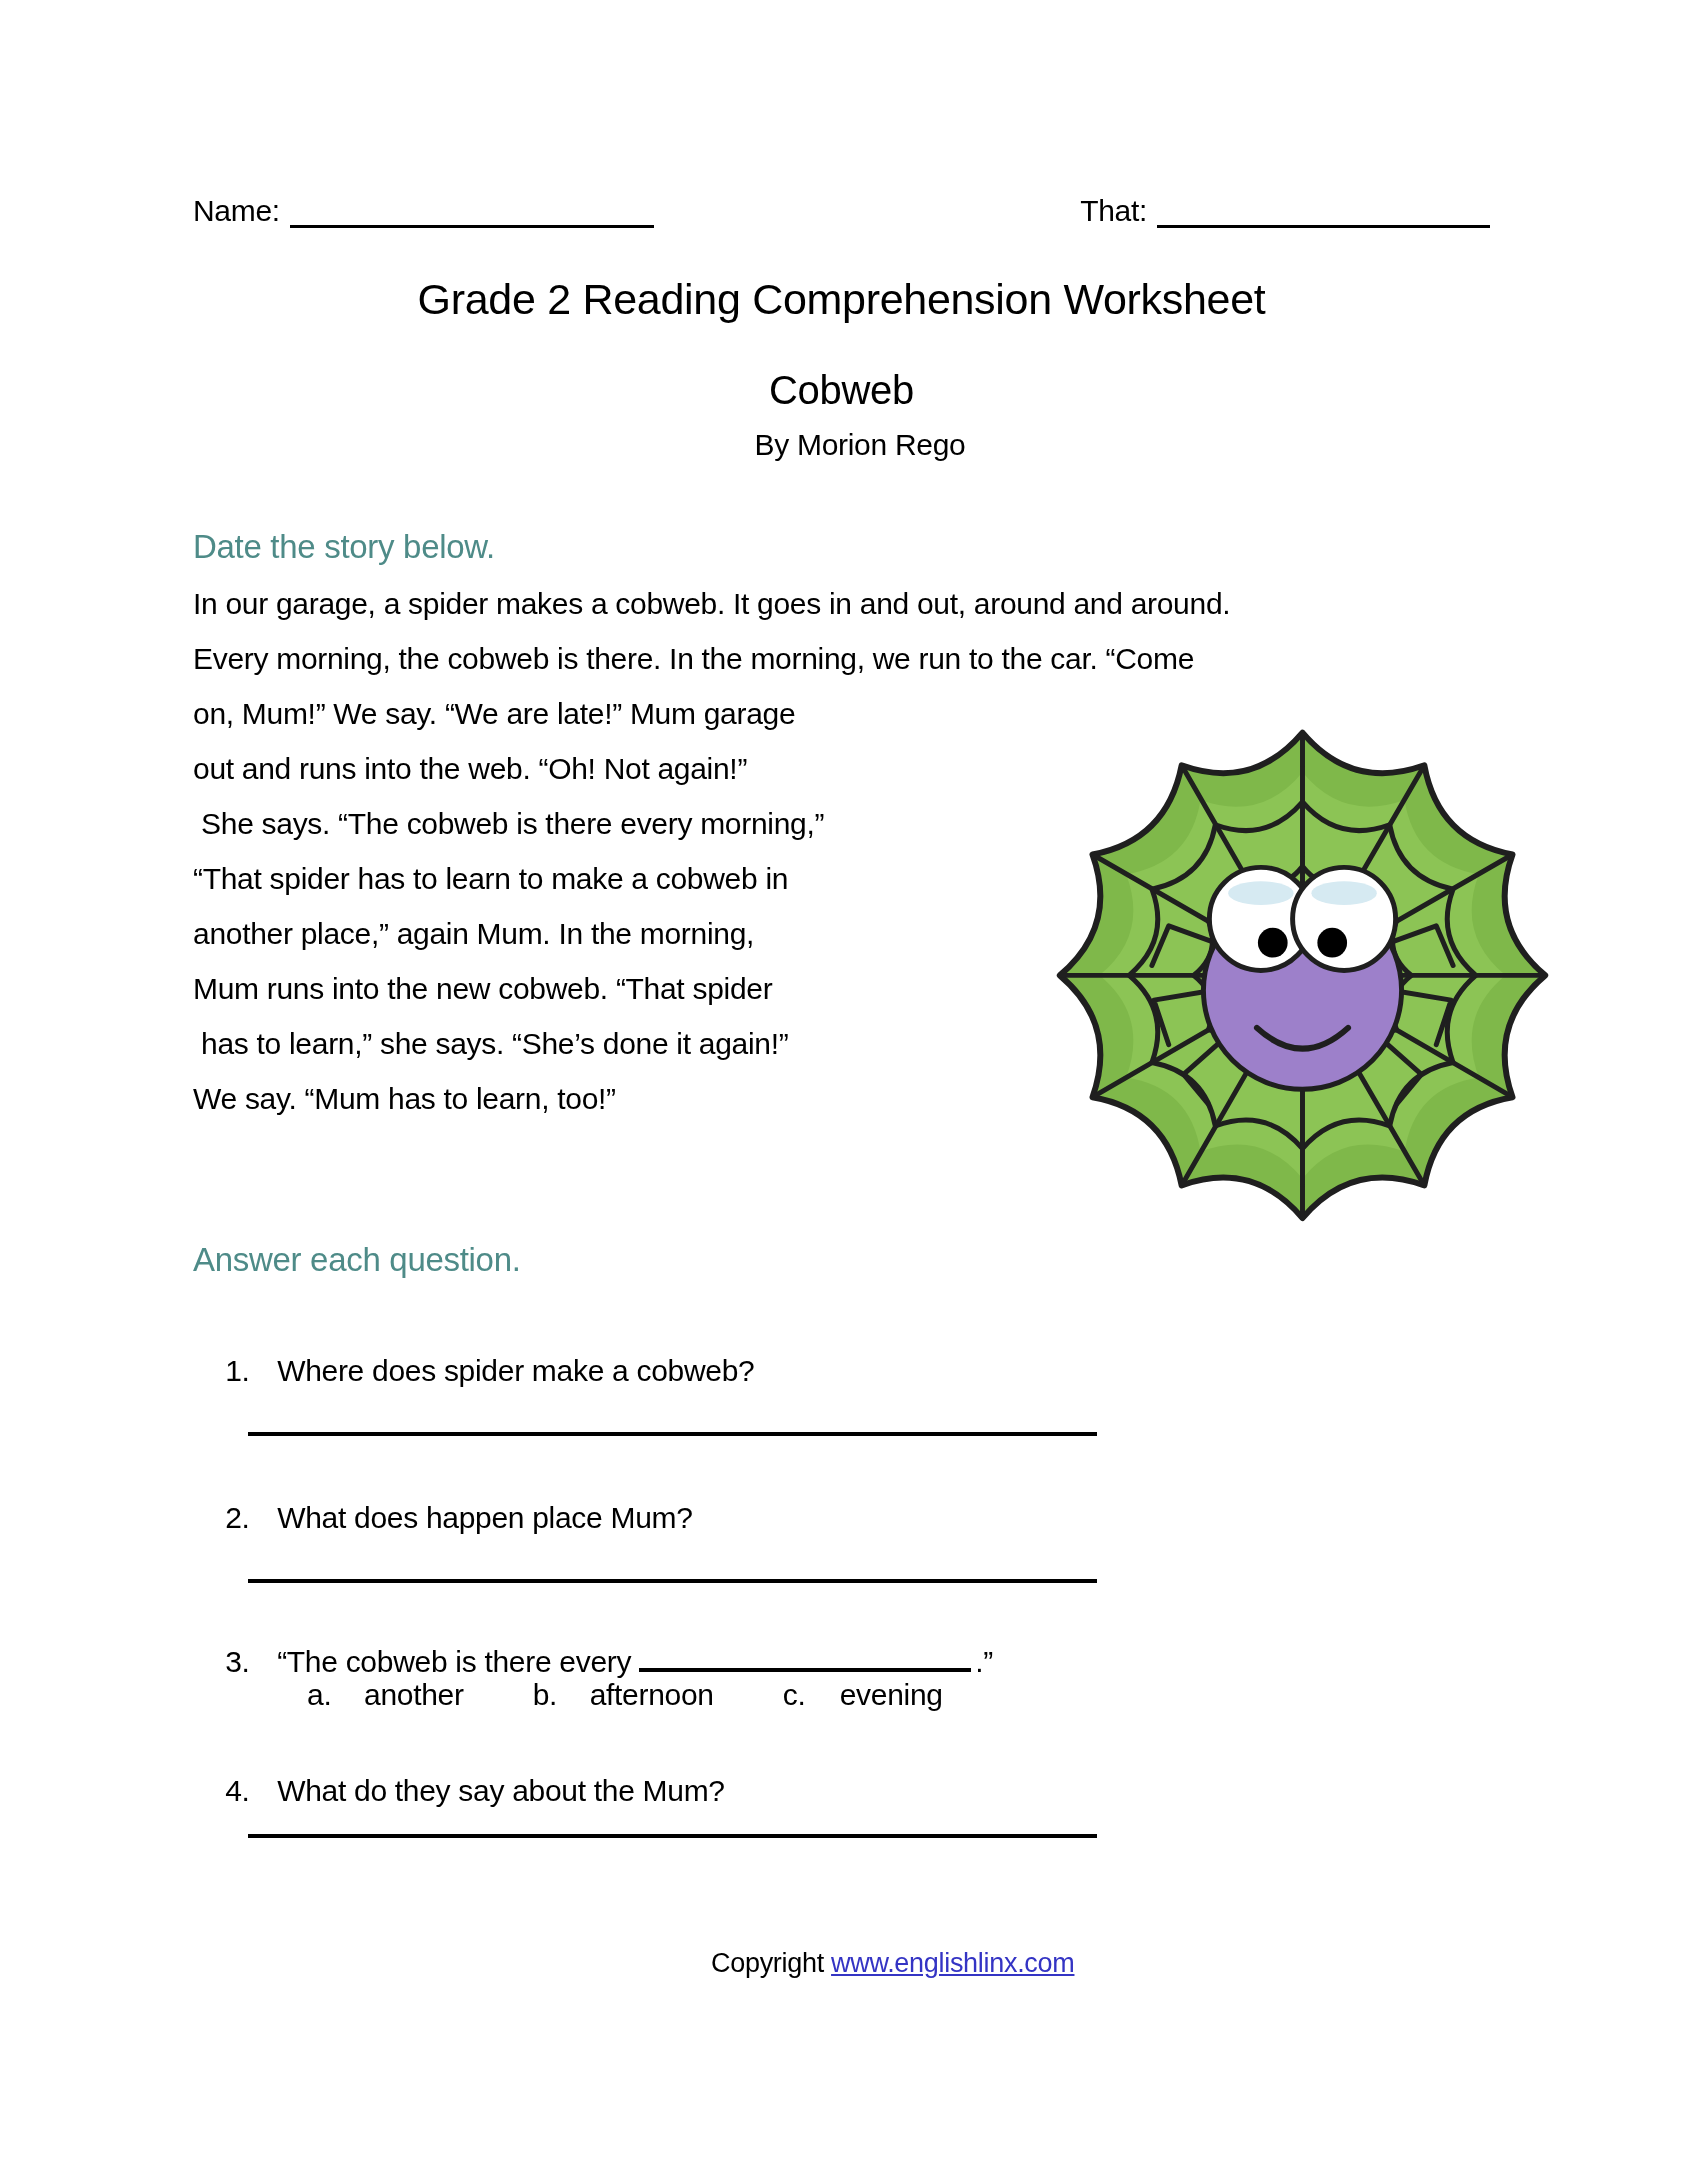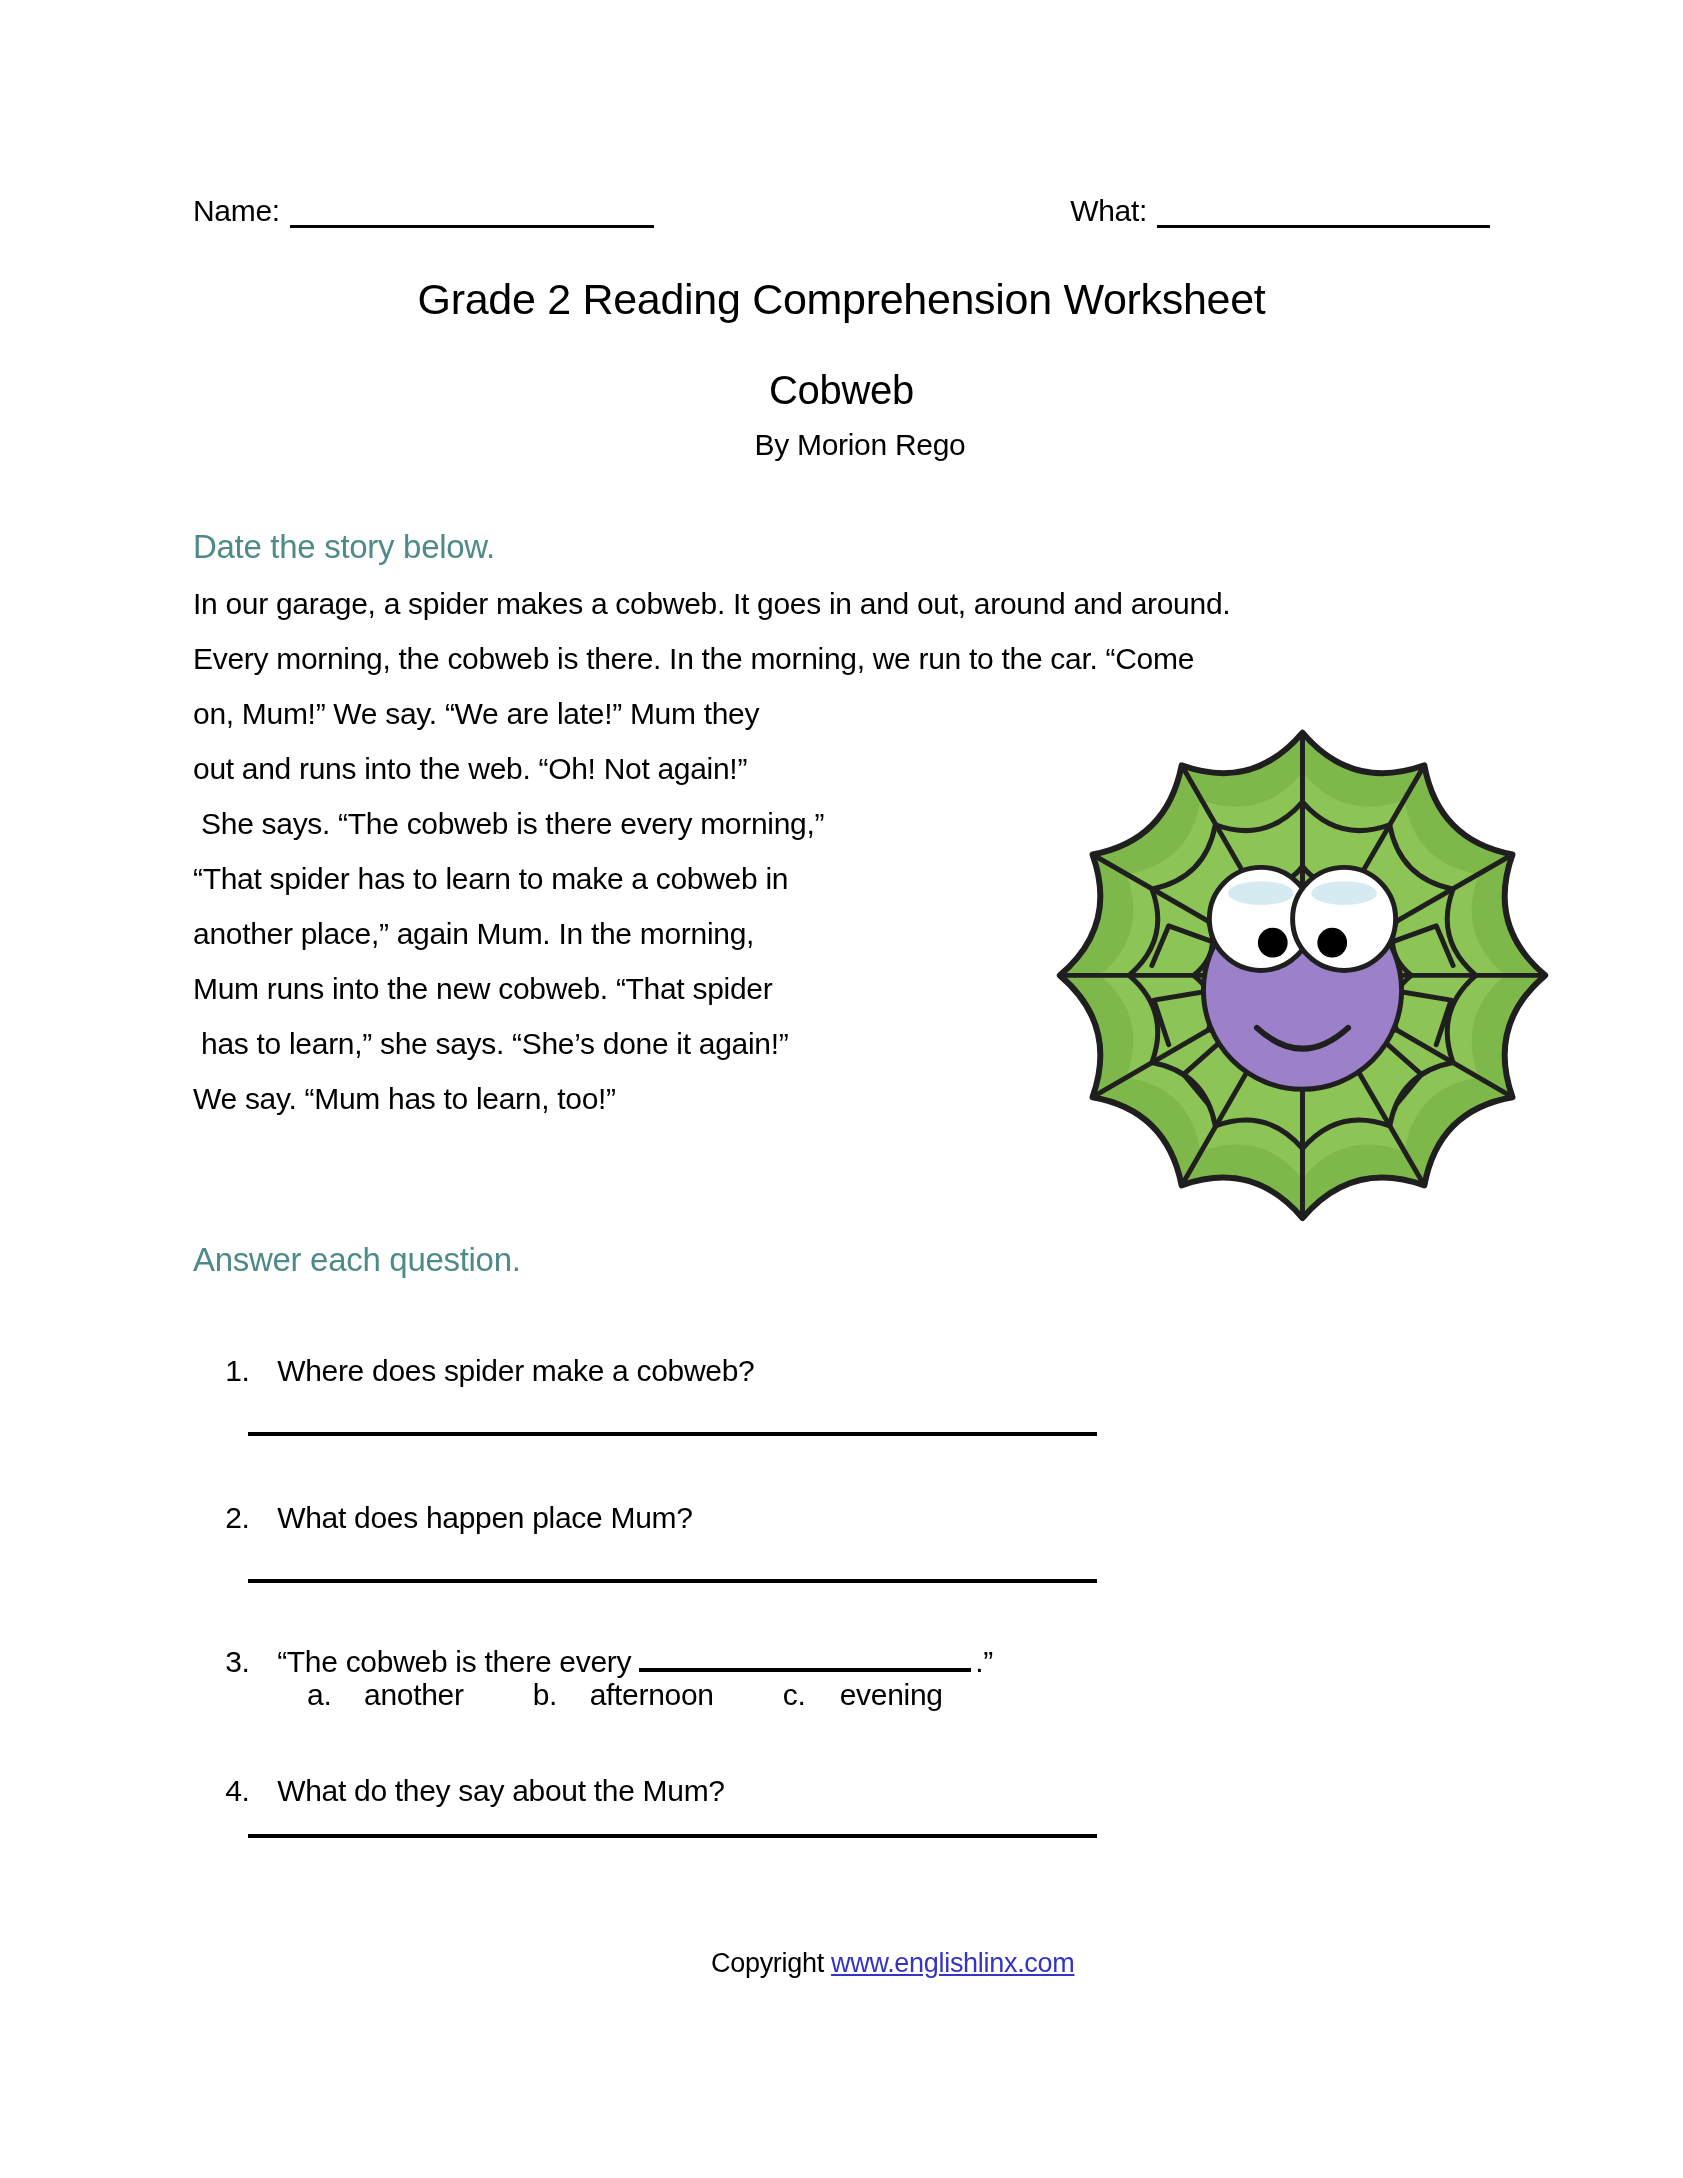--- a/index.html
+++ b/index.html
@@ -44,35 +44,35 @@
 <body>
 
 <div class="page">
 
   <div class="name-date-row">
     <div class="field">
       <span class="label">Name:</span>
       <span class="fill-line name-line"></span>
     </div>
     <div class="field">
-      <span class="label">What:</span>
+      <span class="label">That:</span>
       <span class="fill-line date-line"></span>
     </div>
   </div>
 
   <div class="title">Grade 2 Reading Comprehension Worksheet</div>
   <div class="story-title">Cobweb</div>
   <div class="author">By Morion Rego</div>
 
   <div class="read-heading teal">Date the story below.</div>
 
   <div class="story">
     <div class="story-line">In our garage, a spider makes a cobweb. It goes in and out, around and around.</div>
     <div class="story-line">Every morning, the cobweb is there. In the morning, we run to the car. “Come</div>
-    <div class="story-line">on, Mum!” We say. “We are late!” Mum they</div>
+    <div class="story-line">on, Mum!” We say. “We are late!” Mum garage</div>
     <div class="story-line">out and runs into the web. “Oh! Not again!”</div>
     <div class="story-line"> She says. “The cobweb is there every morning,”</div>
     <div class="story-line">“That spider has to learn to make a cobweb in</div>
     <div class="story-line">another place,” again Mum. In the morning,</div>
     <div class="story-line">Mum runs into the new cobweb. “That spider</div>
     <div class="story-line"> has to learn,” she says. “She’s done it again!”</div>
     <div class="story-line">We say. “Mum has to learn, too!”</div>
   </div>
 
   <svg class="spider-svg" viewBox="0 0 540 540" aria-hidden="true">

